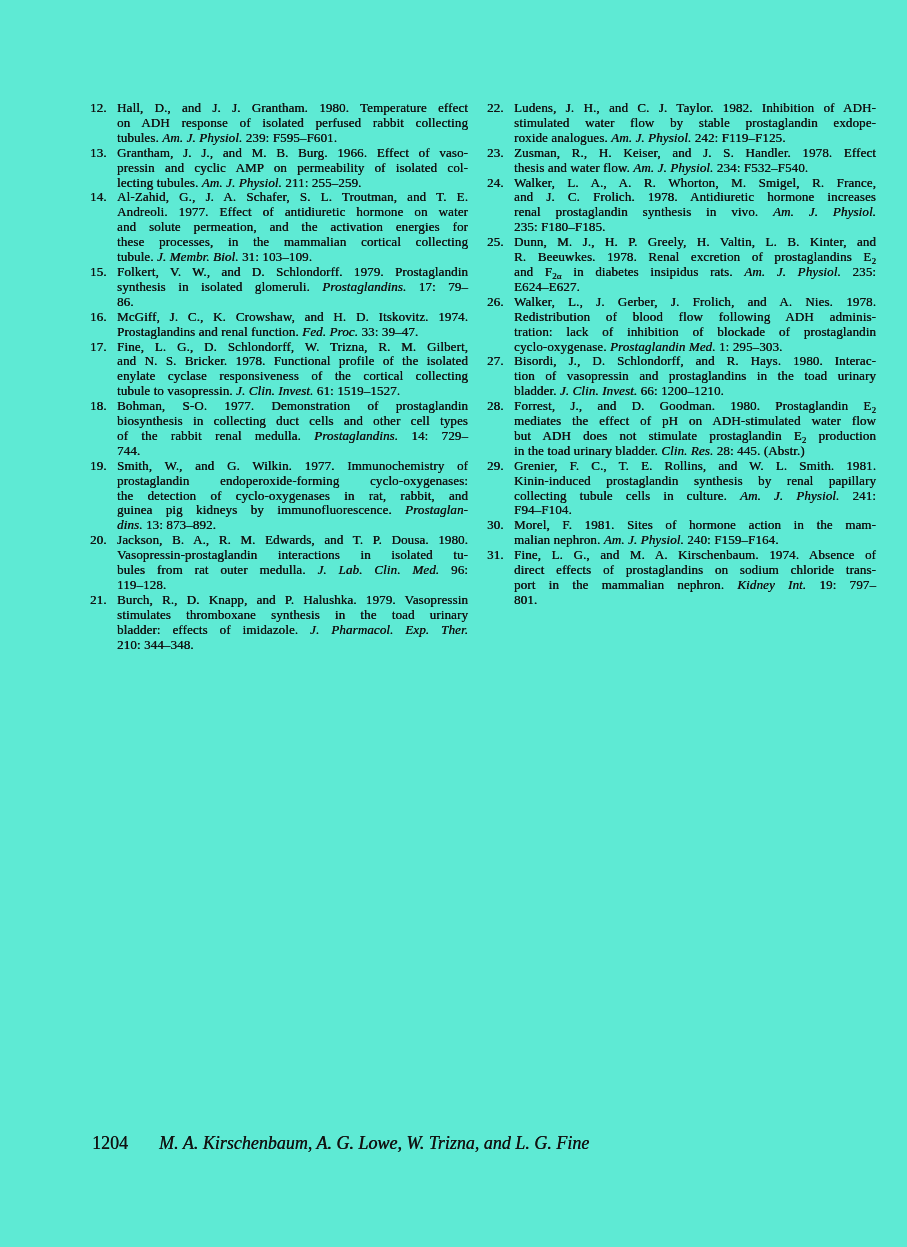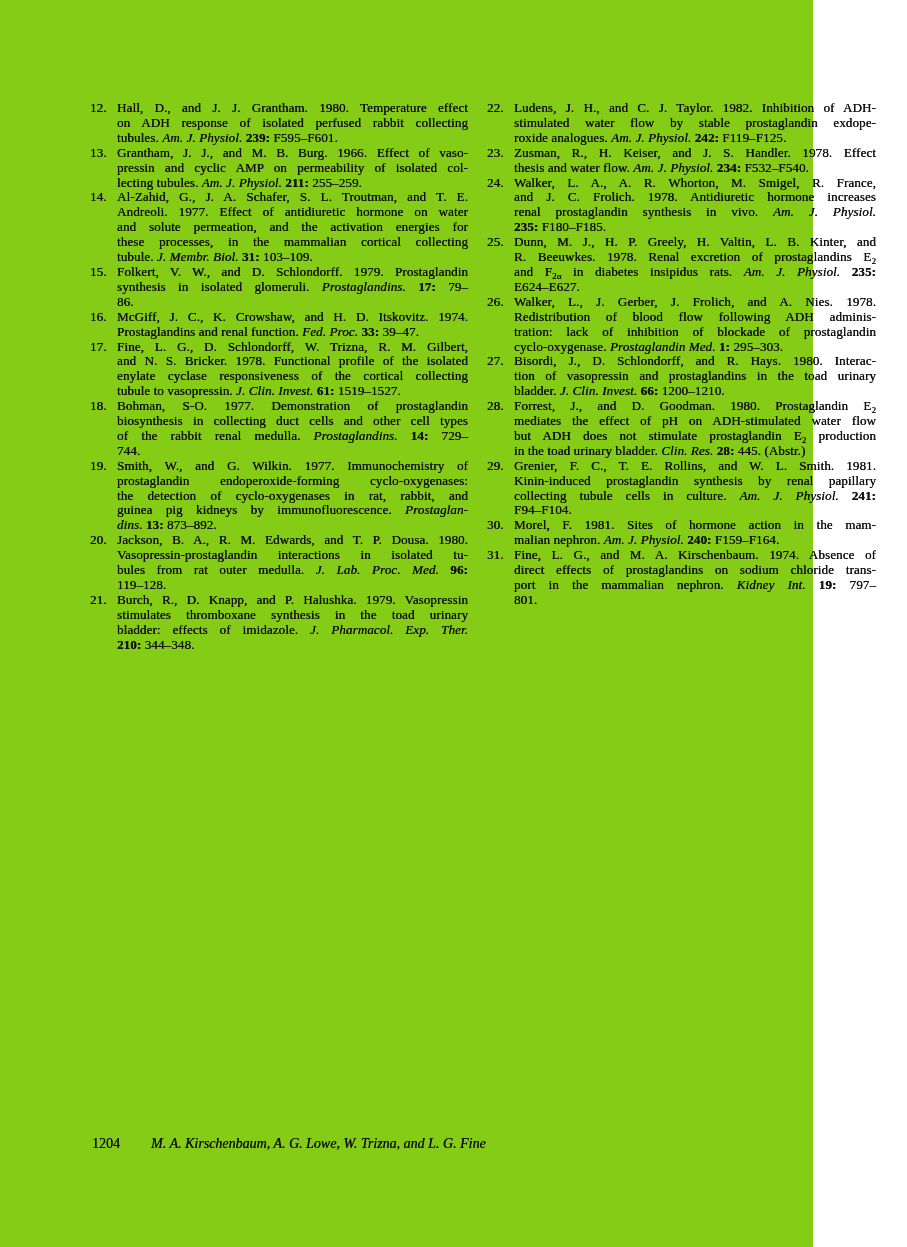--- a/index.html
+++ b/index.html
@@ -5,23 +5,23 @@
   html, body {
     margin: 0;
     padding: 0;
     width: 907px;
     height: 1247px;
     background: #ffffff;
     overflow: hidden;
   }
   .page {
     position: relative;
-    width: 813px;
+    width: 907px;
     height: 1247px;
-    background: #84cc16;
+    background: #5eead4;
     font-family: "Liberation Serif", "DejaVu Serif", serif;
     color: #121212;
   }
   .refs {
     position: absolute;
     left: 90px;
     top: 101px;
     width: 786px;
     display: flex;
     gap: 19px;
@@ -43,31 +43,31 @@
     min-width: 0;
   }
   .ref-line {
     text-align: justify;
     text-align-last: justify;
   }
   .ref-line.last {
     text-align-last: left;
   }
   .ref-body i { font-style: italic; }
-  .ref-body b { font-weight: bold; }
+  .ref-body b { font-weight: normal; }
   .ref-body sub {
     font-size: 9px;
     line-height: 0;
     vertical-align: -2.5px;
   }
   .footer {
     position: absolute;
     left: 92px;
     top: 1135px;
-    font-size: 14px;
+    font-size: 18px;
     line-height: 17px;
     white-space: nowrap;
     text-shadow: 0.3px 0 0 currentColor;
   }
   .page-number {
     display: inline-block;
     margin-right: 31px;
   }
   .running-authors {
     font-style: italic;
@@ -146,21 +146,21 @@
             <div class="ref-line">the detection of cyclo-oxygenases in rat, rabbit, and</div>
             <div class="ref-line">guinea pig kidneys by immunofluorescence. <i>Prostaglan-</i></div>
             <div class="ref-line last"><i>dins.</i> <b>13:</b> 873–892.</div>
           </div>
         </div>
         <div class="ref">
           <span class="ref-num">20.</span>
           <div class="ref-body">
             <div class="ref-line">Jackson, B. A., R. M. Edwards, and T. P. Dousa. 1980.</div>
             <div class="ref-line">Vasopressin-prostaglandin interactions in isolated tu-</div>
-            <div class="ref-line">bules from rat outer medulla. <i>J. Lab. Proc. Med.</i> <b>96:</b></div>
+            <div class="ref-line">bules from rat outer medulla. <i>J. Lab. Clin. Med.</i> <b>96:</b></div>
             <div class="ref-line last">119–128.</div>
           </div>
         </div>
         <div class="ref">
           <span class="ref-num">21.</span>
           <div class="ref-body">
             <div class="ref-line">Burch, R., D. Knapp, and P. Halushka. 1979. Vasopressin</div>
             <div class="ref-line">stimulates thromboxane synthesis in the toad urinary</div>
             <div class="ref-line">bladder: effects of imidazole. <i>J. Pharmacol. Exp. Ther.</i></div>
             <div class="ref-line last"><b>210:</b> 344–348.</div>

